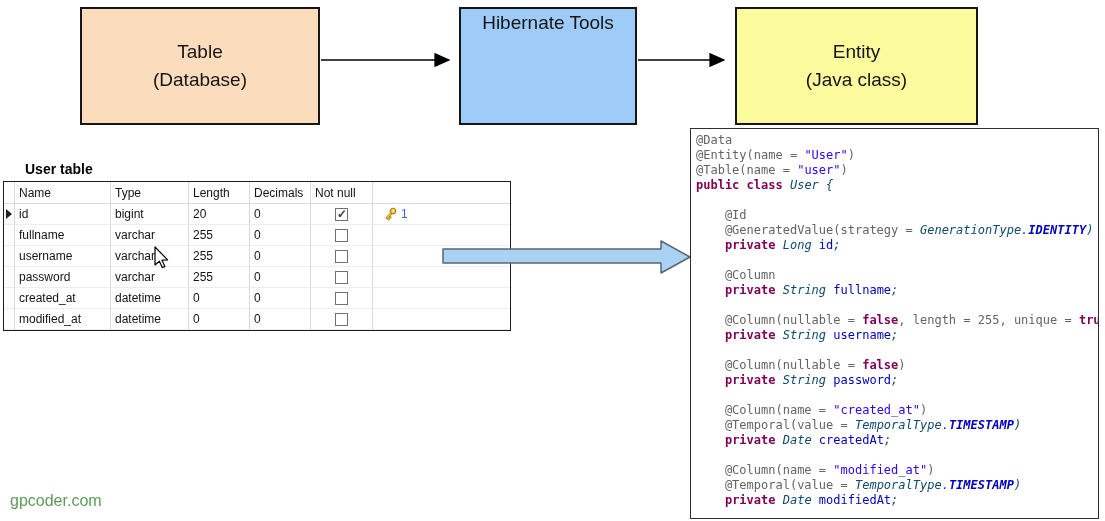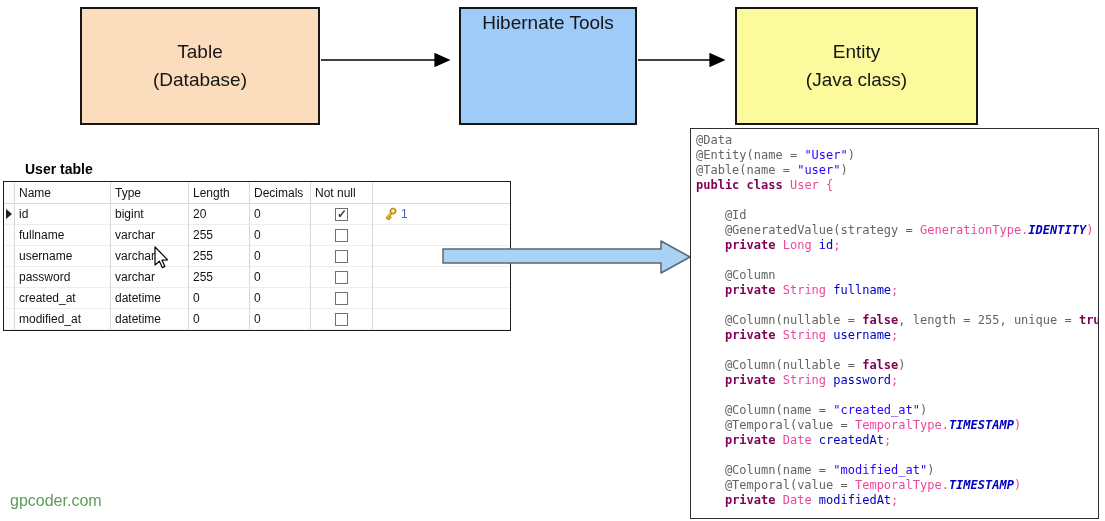--- a/index.html
+++ b/index.html
@@ -50,21 +50,21 @@
     border:1.5px solid #2e2e2e;background:#fff;overflow:hidden;
     font-family:"DejaVu Sans Mono","Liberation Mono",monospace;
     font-size:12px;line-height:15px;padding:4px 0 0 5px;
   }
   .code-line{white-space:pre;min-height:15px;}
   .tok-ann{color:var(--code-annotation);}
   .tok-kw{color:var(--code-keyword);font-weight:bold;}
   .tok-str{color:var(--code-string);}
   .tok-var{color:var(--code-variable);}
   .tok-const{color:var(--code-constant);font-weight:bold;font-style:italic;}
-  .tok-plain{color:#ec4899;}
+  .tok-plain{color:#0c4a6e;font-style:italic;}
   
   .cursor{position:absolute;left:152px;top:246px;}
   .brand{position:absolute;left:10px;top:492px;font-size:16px;color:var(--brand-green);}
 </style>
 </head>
 <body>
 
 <div class="stage">
 
   <div class="flow-box box-a">

